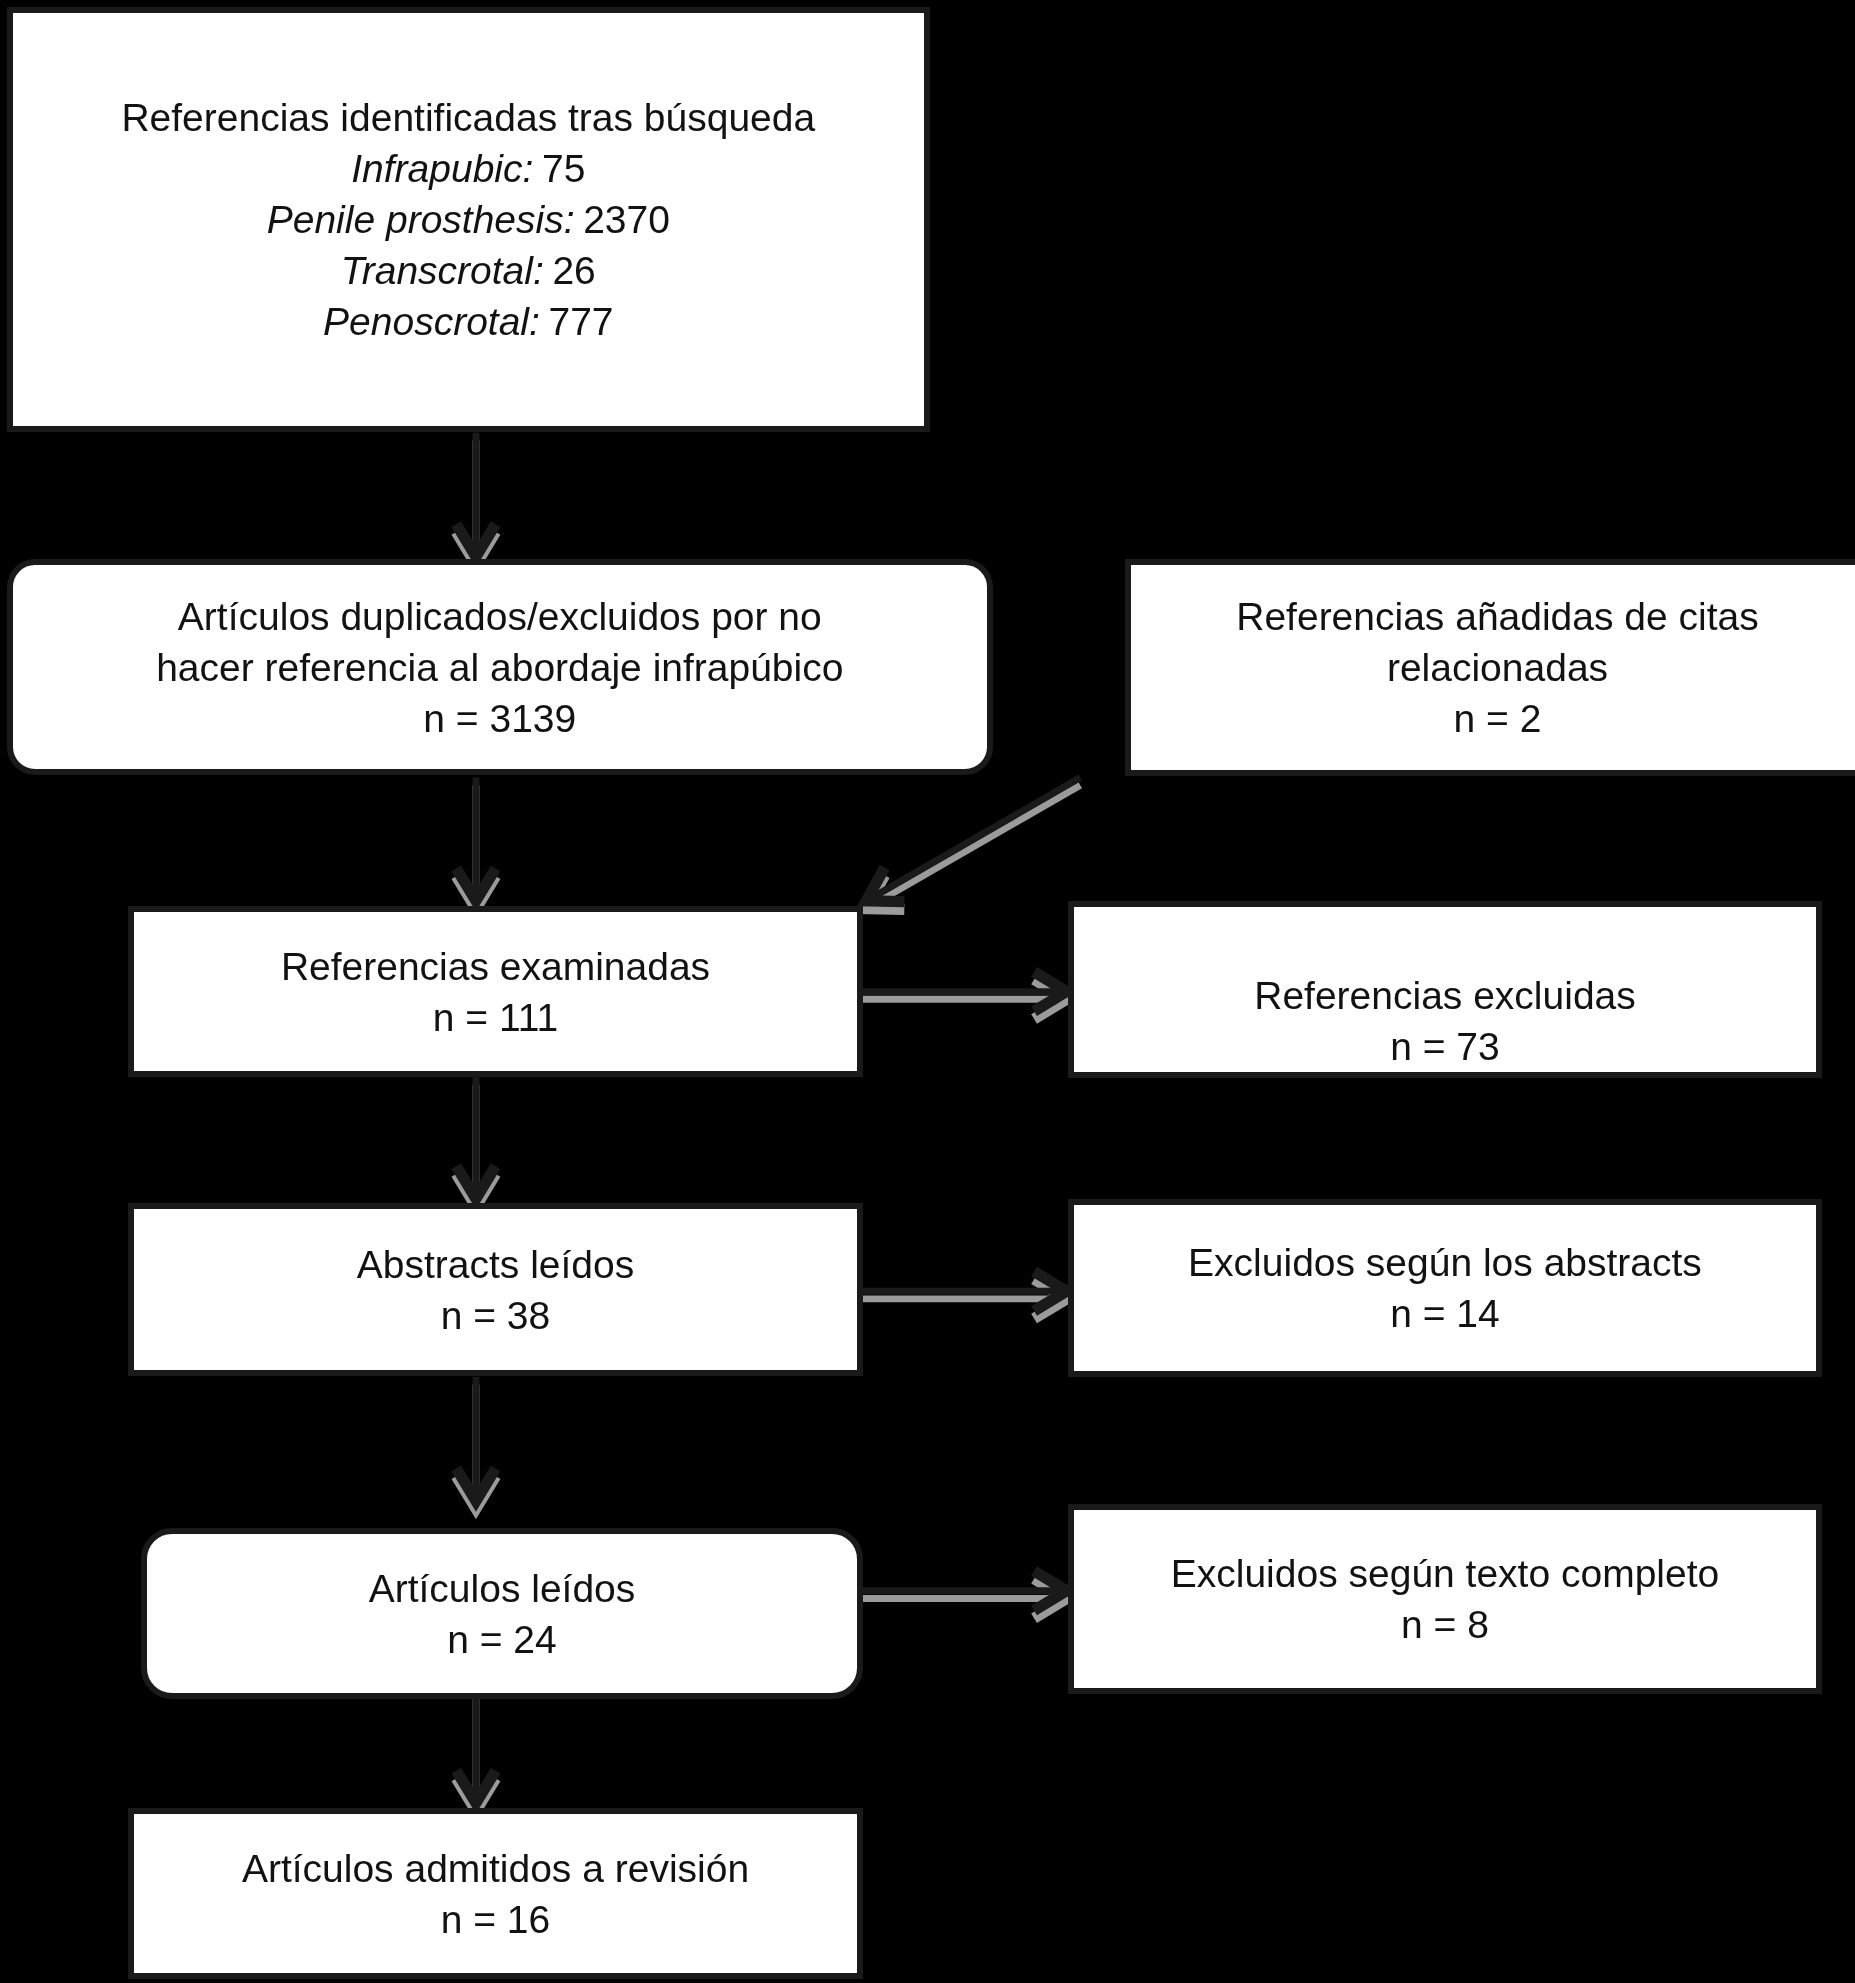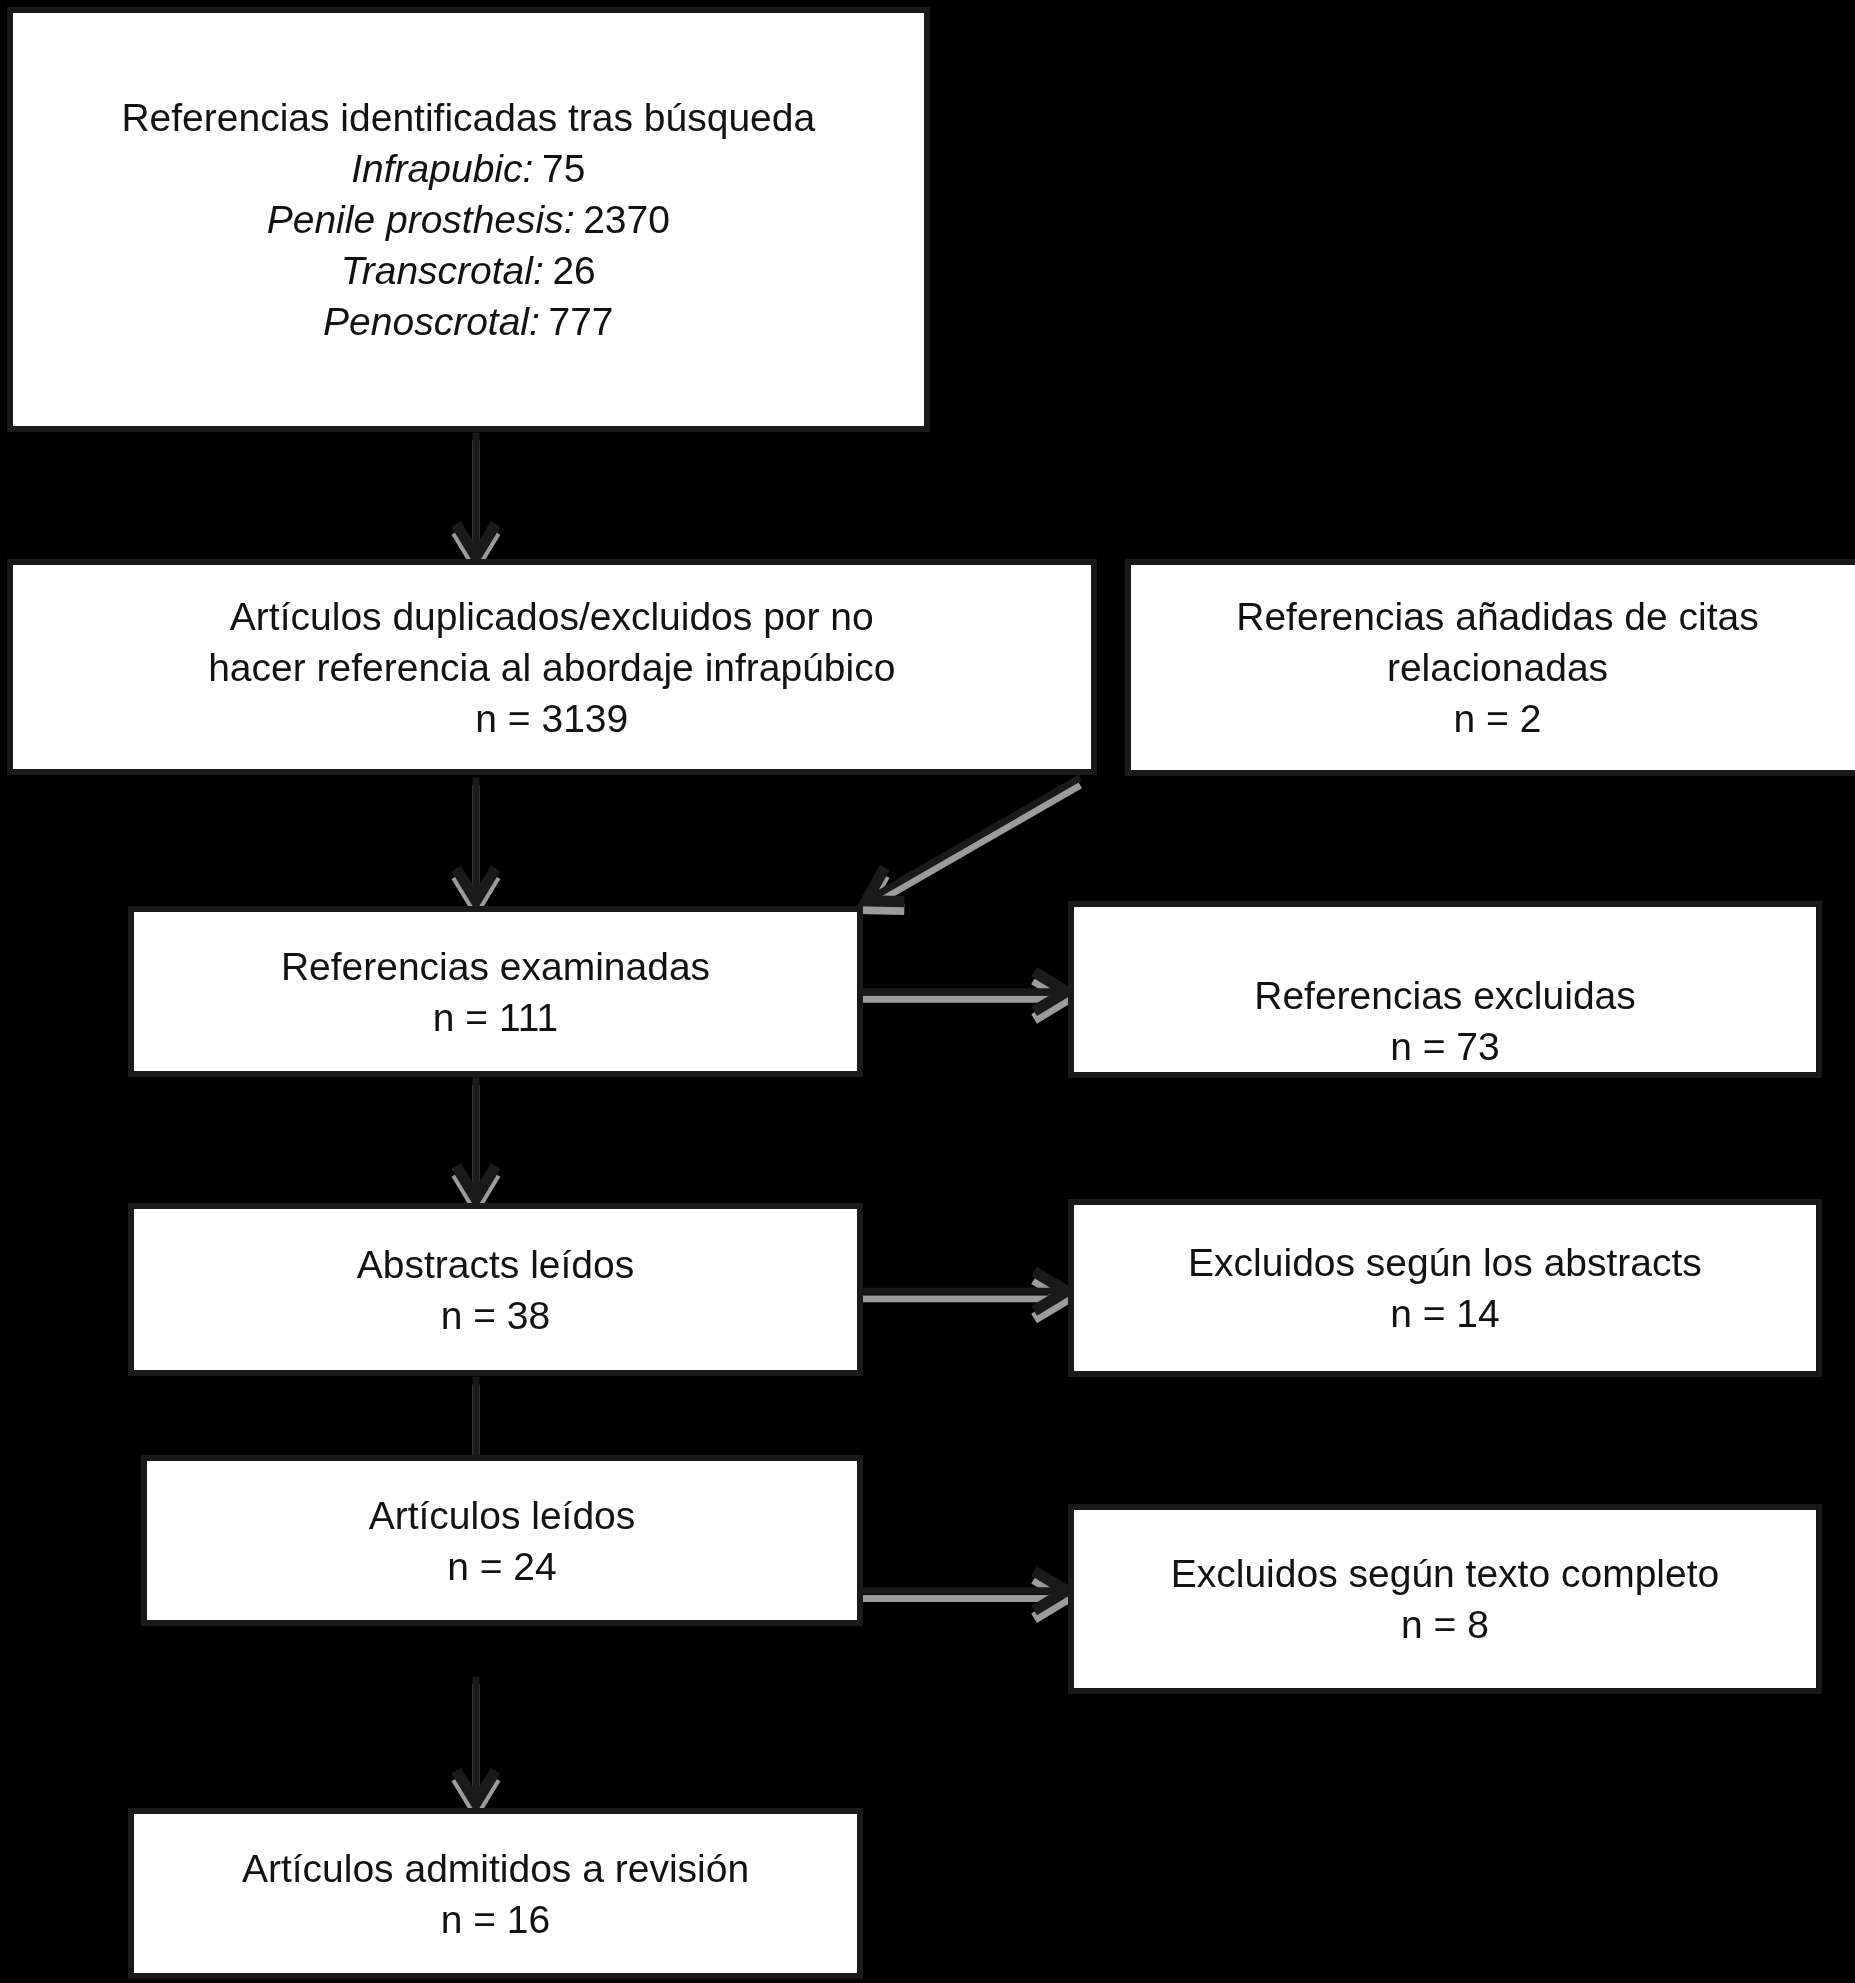--- a/index.html
+++ b/index.html
@@ -28,27 +28,27 @@
     font-size: 39px;
     line-height: 51px;
     letter-spacing: 0px;
   }
   .box .line { white-space: nowrap; }
   .box .it { font-style: italic; }
   .box .num { font-style: normal; margin-left: 0.22em; }
 
   
   #box-identified        { left: 6.8px;    top: 6.8px;    width: 923px; height: 425px; }
-  #box-duplicates        { left: 6.8px;    top: 559px;  width: 1090px; height: 216px; }
+  #box-duplicates        { left: 6.8px;    top: 559px;  width: 986px; height: 216px; border-radius: 28px; }
   #box-added             { left: 1077px; top: 559px;  width: 745px;  height: 217px; margin-left: 48px; }
   #box-examined          { left: 128px;  top: 906px; width: 735px;  height: 171px; border-width: 6px; }
   #box-excluded-refs     { left: 1068px; top: 901px; width: 754px;  height: 177px; border-width: 6px; justify-content: flex-end; }
   #box-abstracts         { left: 128px;  top: 1203px; width: 735px;  height: 173px; border-width: 6px; }
   #box-excluded-abs      { left: 1068px; top: 1199px; width: 754px;  height: 178px; border-width: 6px; }
-  #box-articles          { left: 141px;  top: 1455px; width: 722px;  height: 171px; border-width: 6px; }
+  #box-articles          { left: 141px;  top: 1528px; width: 722px;  height: 171px; border-width: 6px; border-radius: 31px; }
   #box-excluded-full     { left: 1068px; top: 1504px; width: 754px;  height: 190px; border-width: 6px; }
   #box-admitted          { left: 128px;  top: 1808px; width: 735px;  height: 171px; border-width: 6px; }
 
   #arrow-layer {
     position: absolute;
     left: 0; top: 0;
     width: 1855px;
     height: 1984px;
     pointer-events: none;
   }

